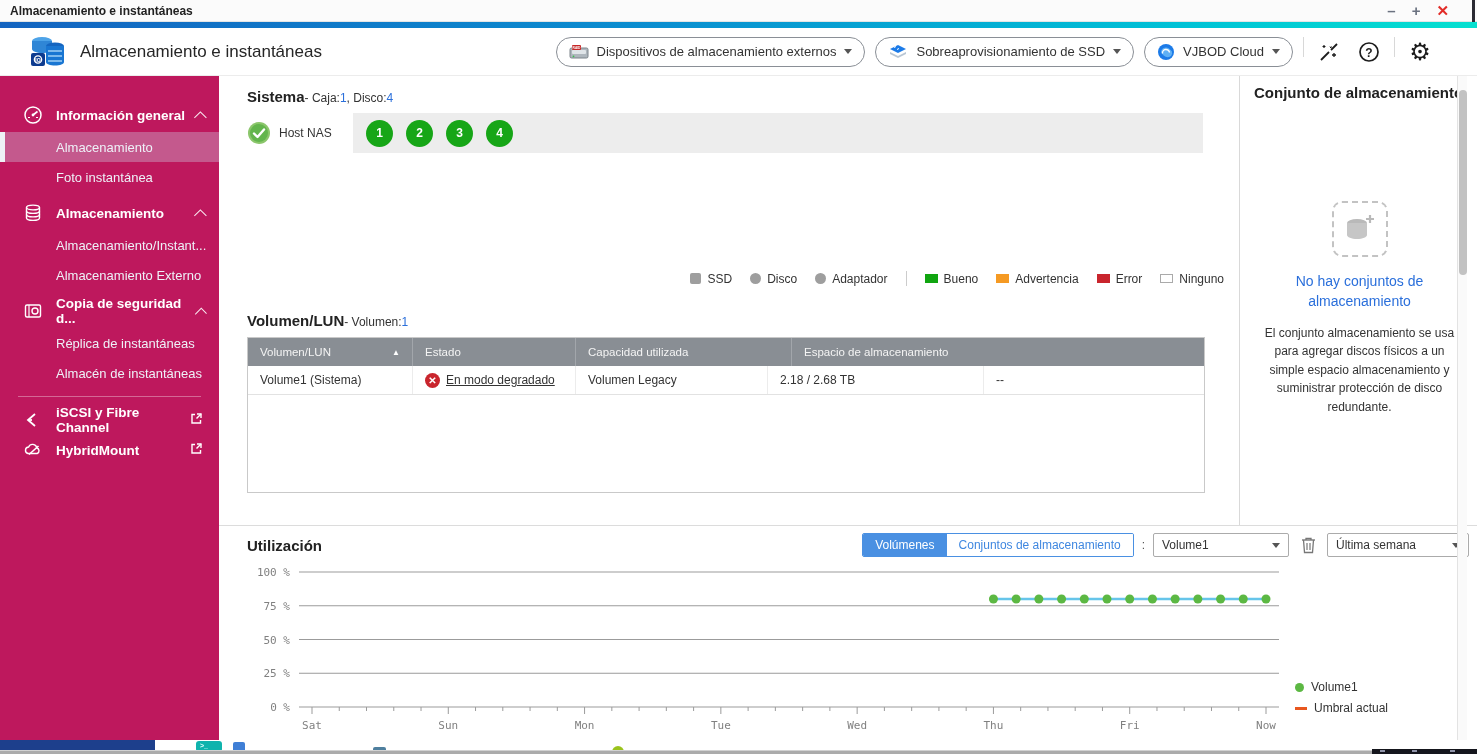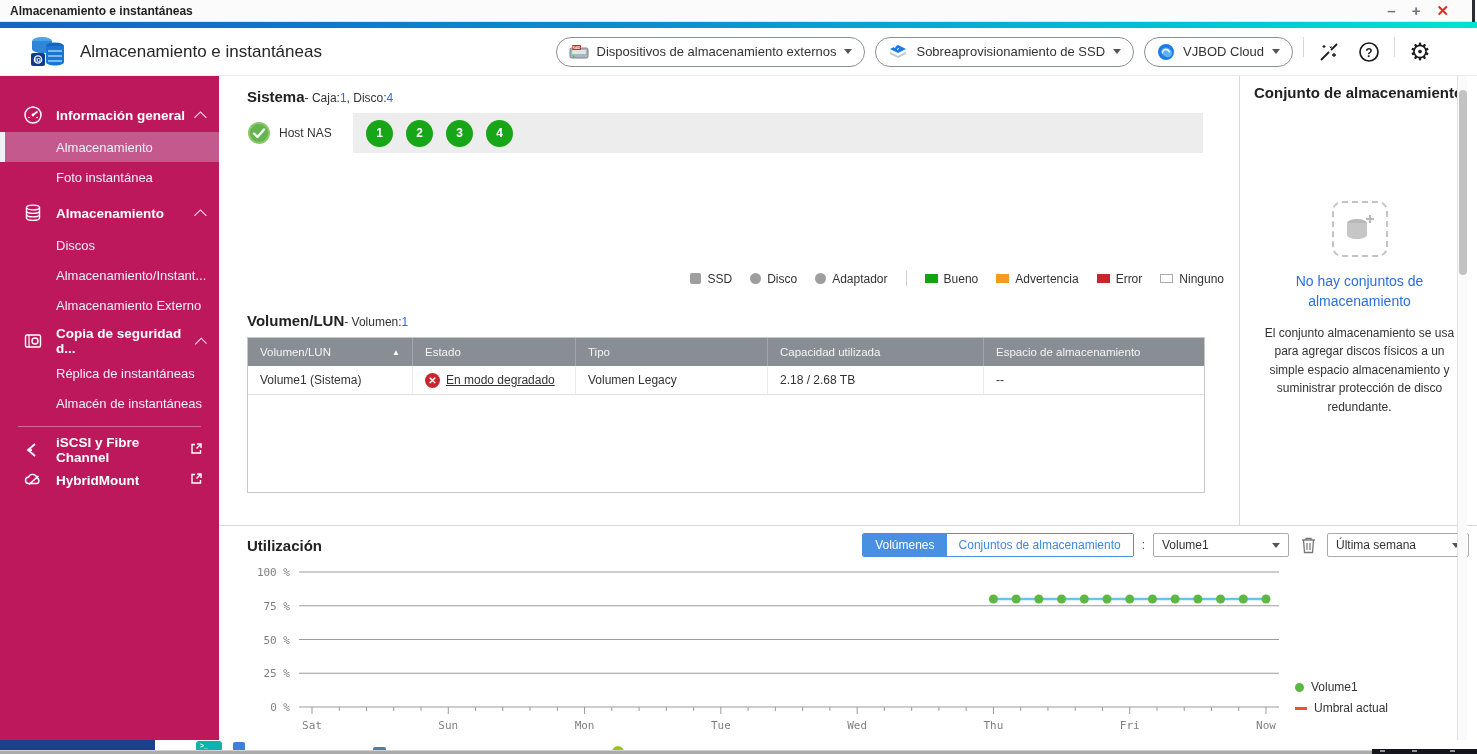--- a/index.html
+++ b/index.html
@@ -239,23 +239,20 @@
           <svg width="20" height="20" viewBox="0 0 20 20">
               <ellipse cx="10" cy="4.5" rx="6.5" ry="2.4" fill="none" stroke="#fff" stroke-width="1.4"></ellipse>
               <path d="M3.5 4.5 v10.5 c0 1.3 2.9 2.4 6.5 2.4 s6.5-1.1 6.5-2.4 V4.5" fill="none" stroke="#fff" stroke-width="1.4"></path>
               <path d="M3.5 8 c0 1.3 2.9 2.4 6.5 2.4 s6.5-1.1 6.5-2.4 M3.5 11.5 c0 1.3 2.9 2.4 6.5 2.4 s6.5-1.1 6.5-2.4" fill="none" stroke="#fff" stroke-width="1.4"></path>
             </svg>
         </span>
         <span>Almacenamiento</span>
         <span class="sb-chevron"></span>
       </div>
       <div class="sb-item">
-          <span>Discos</span>
-        </div>
-      <div class="sb-item">
           <span>Almacenamiento/Instant...</span>
         </div>
       <div class="sb-item">
           <span>Almacenamiento Externo</span>
         </div>
       <div class="sb-gap"></div>
       <div class="sb-section-header">
         <span class="sb-sec-icon">
           <svg width="20" height="20" viewBox="0 0 20 20">
               <rect x="2.5" y="4" width="15" height="12" rx="1.5" fill="none" stroke="#fff" stroke-width="1.4"></rect>
@@ -373,23 +370,20 @@
             <span class="sec-sub num-blue">1</span>
           </div>
           <div class="vol-table">
             <div class="vt-header">
               <div class="vt-h c1">
                   <span>Volumen/LUN</span>
                   <span class="sort-asc">▲</span>
                 </div>
               <div class="vt-h c2">
                   <span>Estado</span>
-                </div>
-              <div class="vt-h c3">
-                  <span>Tipo</span>
                 </div>
               <div class="vt-h c4">
                   <span>Capacidad utilizada</span>
                 </div>
               <div class="vt-h c5">
                   <span>Espacio de almacenamiento</span>
                 </div>
             </div>
             <div class="vt-row">
               <div class="vt-c c1">

